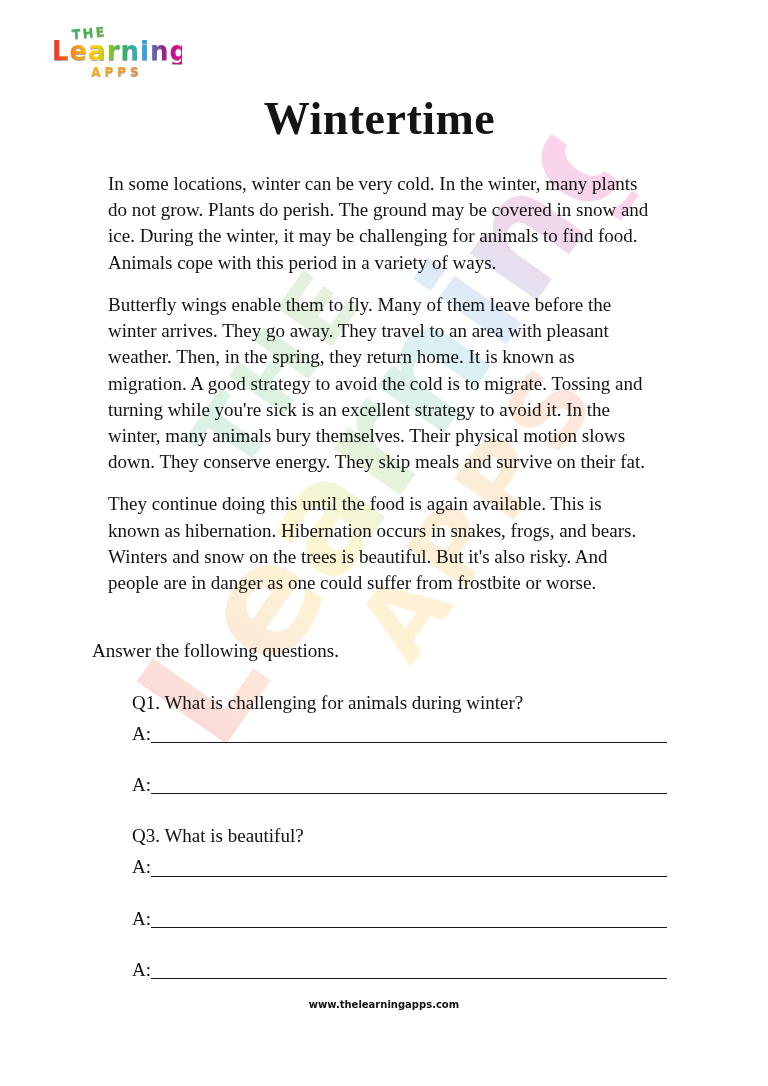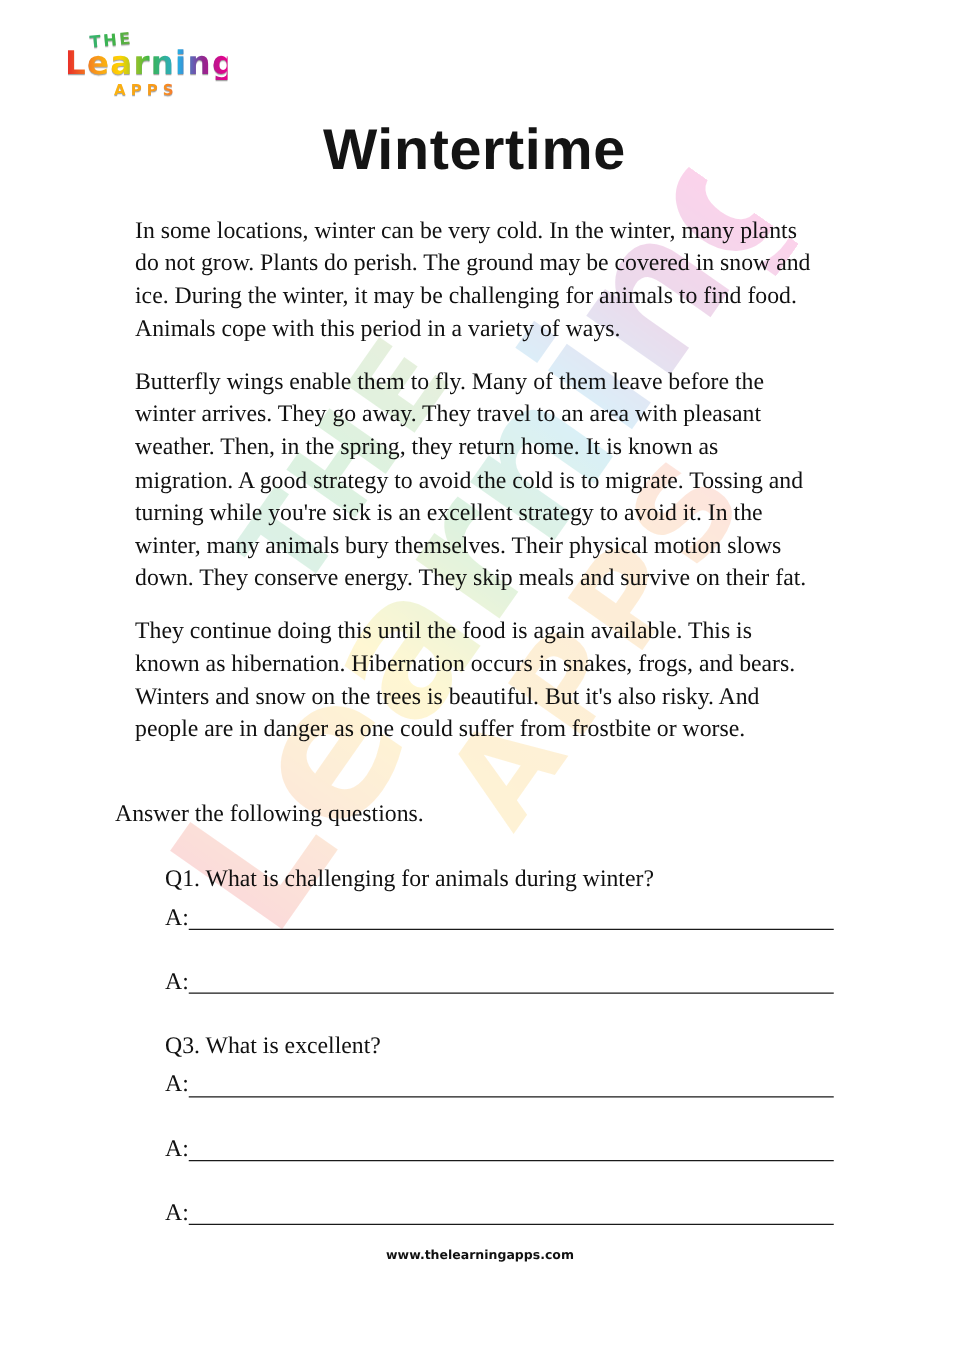--- a/index.html
+++ b/index.html
@@ -87,21 +87,21 @@
 
   
   .content {
     position: relative;
     z-index: 1;
     padding: 92px 101px 0 92px;
   }
   .title {
     margin: 0 0 26px 0;
     text-align: center;
-    font-family: Liberation Sans, sans-serif;
+    font-family: Liberation Serif, serif;
     font-weight: 700;
     font-size: 46px;
     letter-spacing: 0.5px;
     color: #141414;
   }
   .body-text p {
     margin: 16px;
     font-size: 19px;
     line-height: 1.38;
   }
@@ -183,21 +183,21 @@
     </div>
 
     <div class="question-block">
       <div class="answer-row">
         <span class="answer-prefix">A:</span>
         <span class="answer-line"></span>
       </div>
     </div>
 
     <div class="question-block">
-      <p class="question-text">Q3. What is excellent?</p>
+      <p class="question-text">Q3. What is beautiful?</p>
       <div class="answer-row">
         <span class="answer-prefix">A:</span>
         <span class="answer-line"></span>
       </div>
     </div>
 
     <div class="question-block">
       <div class="answer-row">
         <span class="answer-prefix">A:</span>
         <span class="answer-line"></span>

